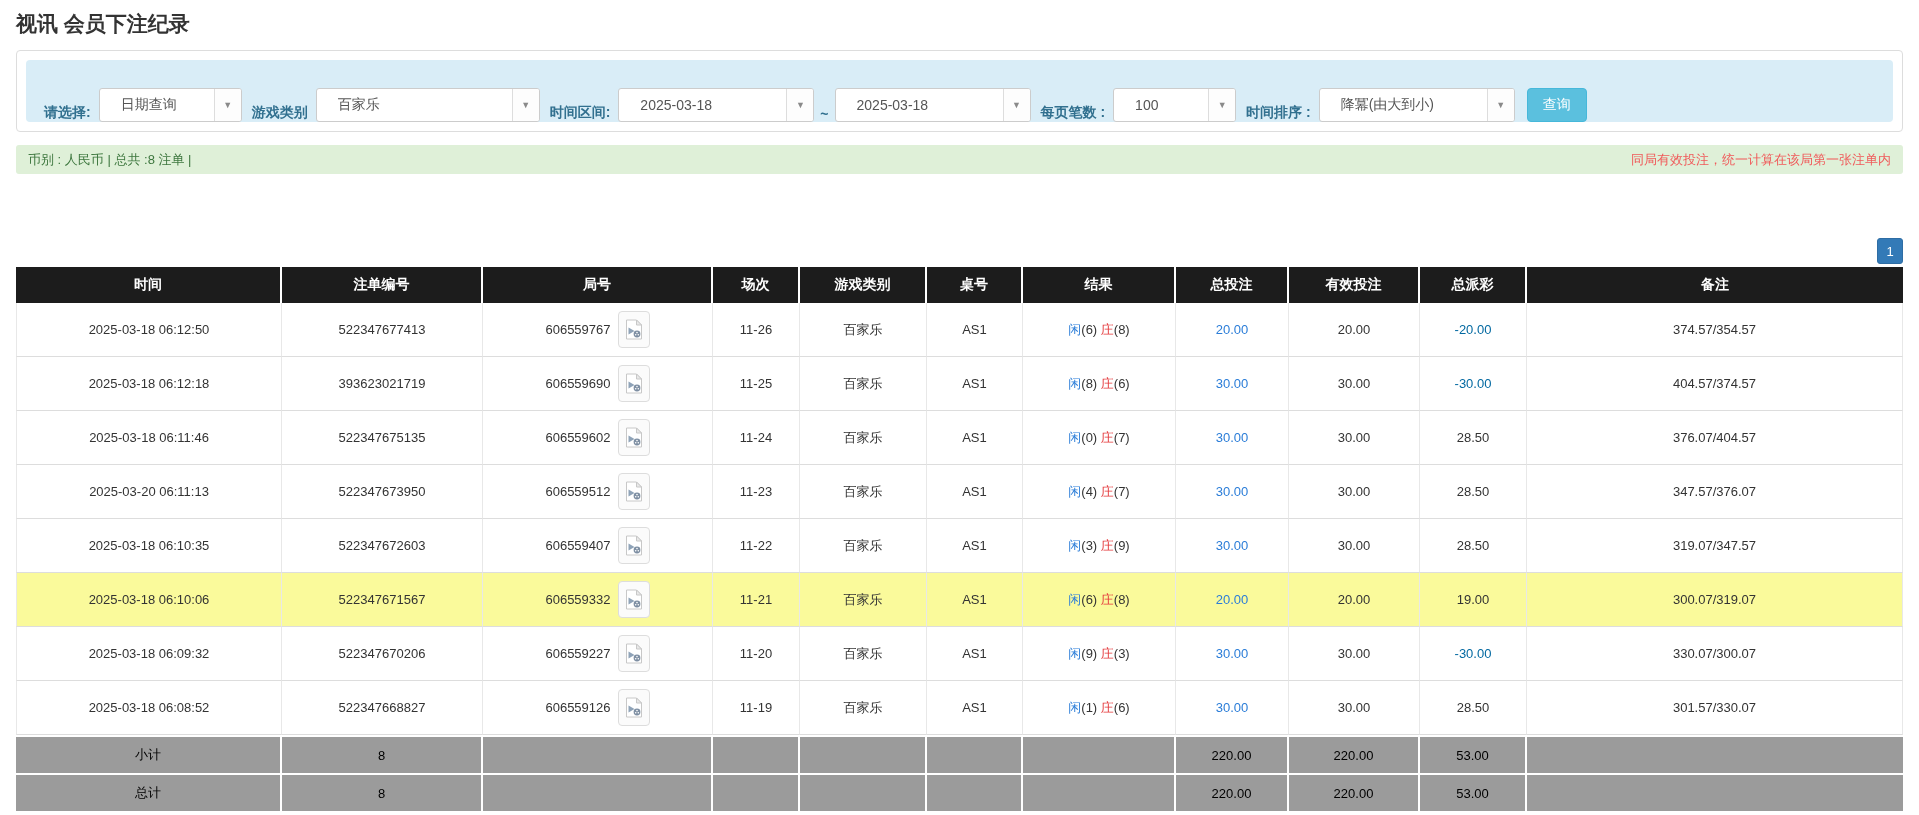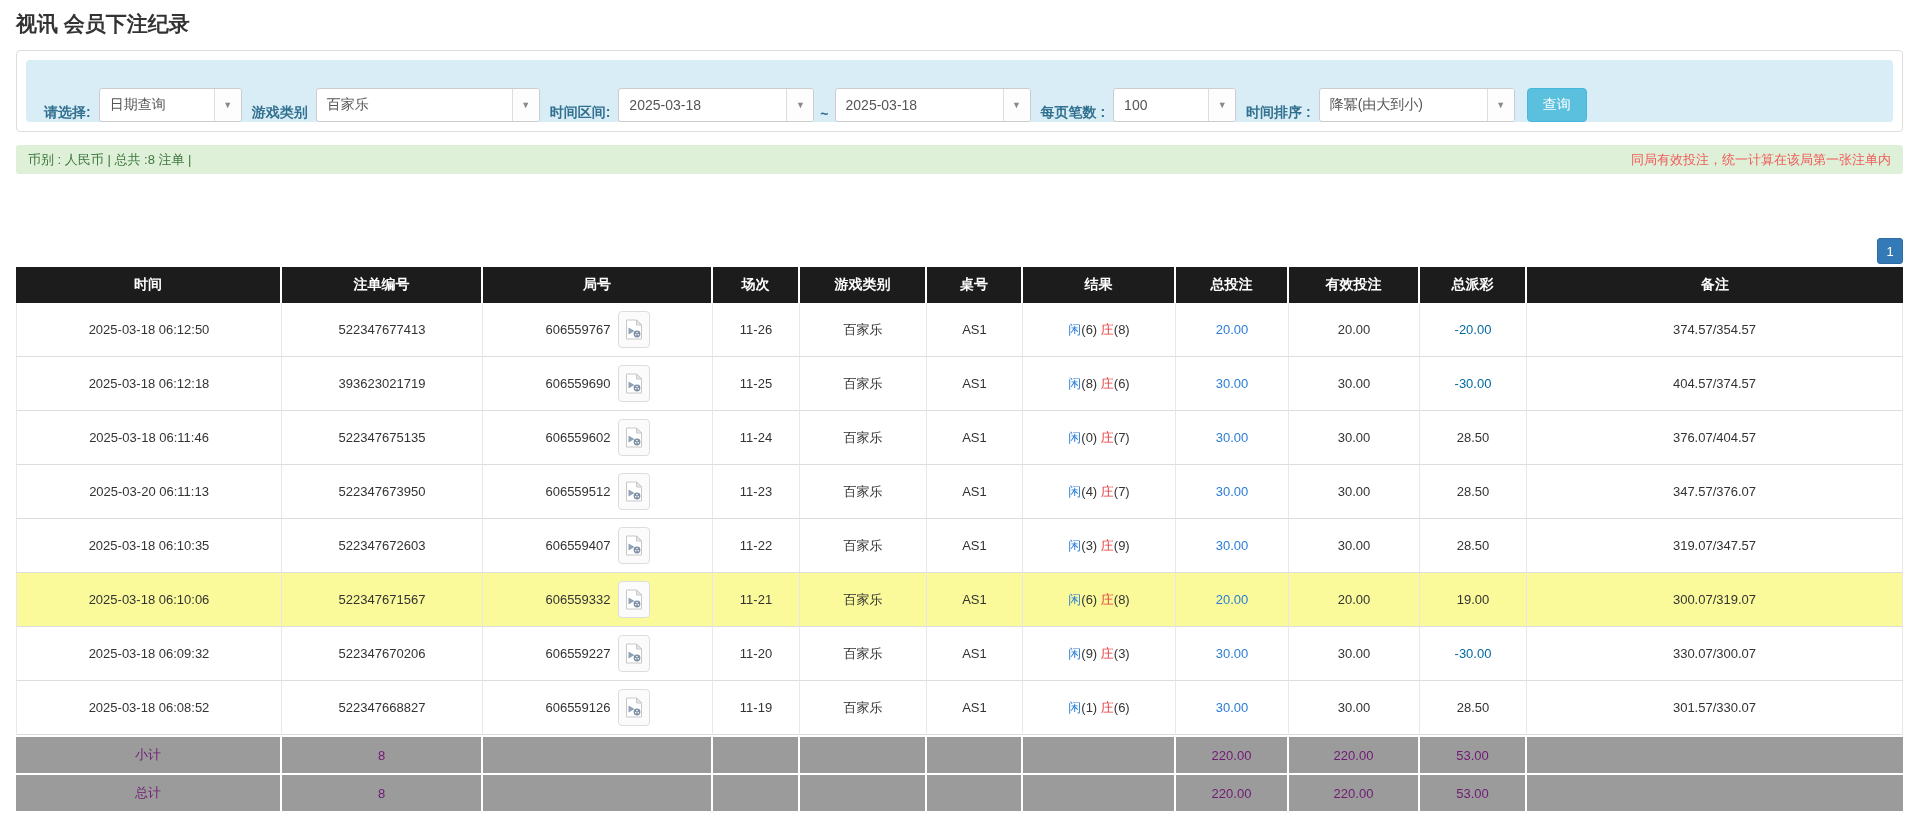--- a/index.html
+++ b/index.html
@@ -10,21 +10,21 @@
   .page-title { font-size:21px; font-weight:600; color:#333; padding:10px 0 12px 0; }
 
   
   .filter-panel { border:1px solid #ddd; border-radius:4px; padding:9px; background:#fff; }
   .filter-bar { background:#d9edf7; border-radius:4px; height:62px; display:flex;
     align-items:flex-end; padding:0 14px; white-space:nowrap; }
   .flabel { color:#31708f; font-weight:bold; font-size:14px; margin:0 8px 0 10px; }
   .flabel:first-child { margin-left:4px; }
   .combo { background:#fff; border:1px solid #ccc; border-radius:3px; height:34px;
     display:inline-flex; align-items:center; overflow:hidden; cursor:pointer; }
-  .combo-text { flex:1; padding:0 10px; font-size:14px; color:#555; }
+  .combo-text { flex:1; padding:0 21px; font-size:14px; color:#555; }
   .combo-arrow { width:27px; align-self:stretch; border-left:1px solid #ddd; display:flex;
     align-items:center; justify-content:center; color:#8a8a8a; font-size:9px; background:#fdfdfd; }
   .tilde { color:#31708f; font-weight:bold; margin:0 6px; font-size:14px; }
   .btn-search { margin-left:12px; background:#5bc0de; border:1px solid #46b8da; color:#fff;
     font-size:14px; border-radius:4px; padding:7px 15px; cursor:pointer; }
 
   
   .summary-bar { margin-top:13px; background:#dff0d8; border-radius:3px; height:29px;
     display:flex; align-items:center; justify-content:space-between; padding:0 12px; }
   .summary-left { color:#3c763d; font-size:13px; }
@@ -46,21 +46,21 @@
     border-bottom:1px solid #ddd; border-right:1px solid #e8e8e8; }
   tbody td:first-child { border-left:1px solid #e8e8e8; }
   tr.highlight td { background:#fafa9b; }
   .blue { color:#2b7dd8; }
   .red  { color:#e4393c; }
   a.bet-link { color:#2b7dd8; text-decoration:none; cursor:pointer; }
   td .neg { color:#0369a1; }
   .round-wrap { display:inline-flex; align-items:center; gap:7px; }
   .video-btn { width:32px; height:37px; background:#fbfbfb; border:1px solid #ddd; border-radius:4px;
     cursor:pointer; display:inline-flex; align-items:center; justify-content:center; padding:0; }
-  tr.sumrow td { background:#9b9b9b; color:#701a75; height:38px; border-right:2px solid #fff;
+  tr.sumrow td { background:#9b9b9b; color:#000000; height:38px; border-right:2px solid #fff;
     border-top:2px solid #fff; border-bottom:none; }
   tr.sumrow td:last-child { border-right:none; }
   tr.sumrow td:first-child { border-left:none; }
 </style>
 </head>
 <body>
 
 <div class="page">
 
   <div class="page-title">视讯 会员下注纪录</div>

